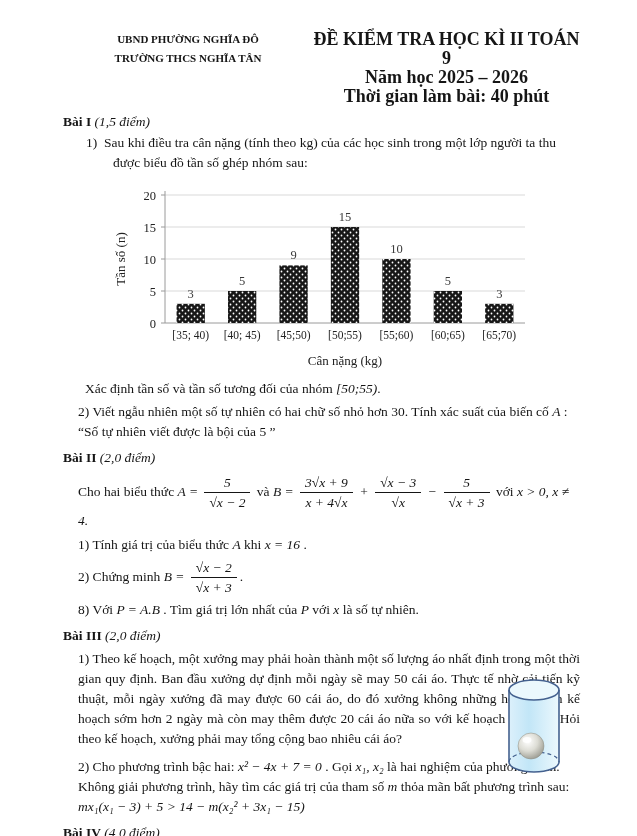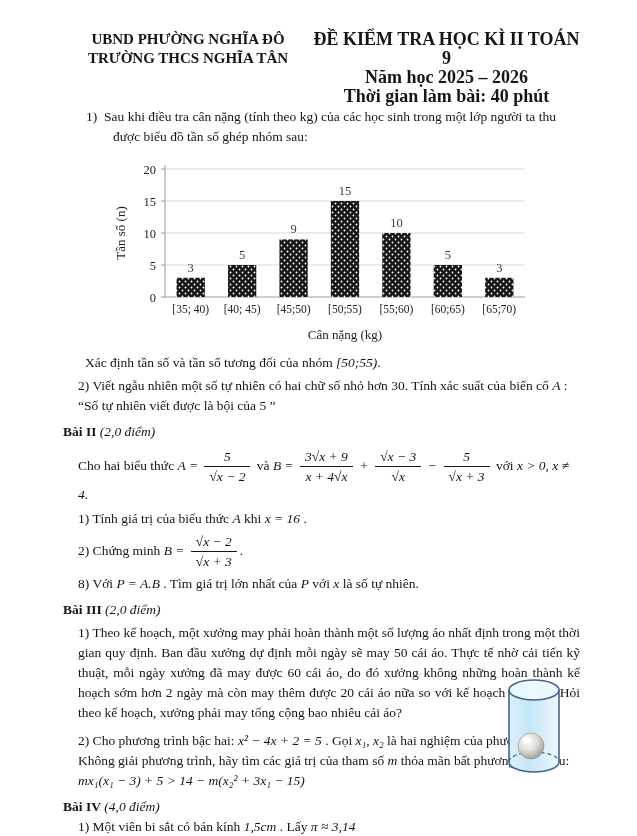--- a/index.html
+++ b/index.html
@@ -3,21 +3,21 @@
 <meta charset="utf-8">
 <style>
   html,body{margin:0;padding:0;background:#ffffff;}
   .page{
     width:637px;height:836px;background:#ffffff;position:relative;
     box-sizing:border-box;padding:30px 57px 0 63px;
     font-family:"Liberation Serif","DejaVu Serif",serif;
     color:#151515;font-size:13.5px;line-height:20px;overflow:hidden;
   }
   .hdr{display:flex;}
-  .h-left{width:250px;text-align:center;font-weight:bold;font-size:15px;line-height:19px;}
+  .h-left{width:250px;text-align:center;font-weight:bold;font-size:11px;line-height:19px;}
   .h-right{flex:1;text-align:center;font-weight:bold;font-size:18px;line-height:19px;}
   .sec-head{margin-top:6px;}
   .sec-label{font-weight:bold;}
   .sec-points{font-style:italic;}
   p{margin:0;}
   .q-hang{padding-left:50px;text-indent:-27px;margin-top:1px;}
   .indent1{padding-left:22px;}
   .indent2{padding-left:15px;}
   .just{text-align:justify;}
   .mi{font-style:italic;}
@@ -45,20 +45,21 @@
       <p>UBND PHƯỜNG NGHĨA ĐÔ</p>
       <p>TRƯỜNG THCS NGHĨA TÂN</p>
     </div>
     <div class="h-right">
       <p>ĐỀ KIỂM TRA HỌC KÌ II TOÁN 9</p>
       <p>Năm học 2025 – 2026</p>
       <p>Thời gian làm bài: 40 phút</p>
     </div>
   </div>
 
+  <p class="sec-head"><span class="sec-label">Bài I</span> <span class="sec-points">(1,5 điểm)</span></p>
   <p class="q-hang"><span>1)</span>&nbsp;&nbsp;<span>Sau khi điều tra cân nặng (tính theo kg) của các học sinh trong một lớp người ta thu được biểu đồ tần số ghép nhóm sau:</span></p>
 
   <div class="chart-wrap">
     <svg id="chart-svg" width="424" height="188">
         <defs>
           <pattern id="dotpat" width="6" height="6" patternUnits="userSpaceOnUse">
             <rect width="6" height="6" fill="#171717"></rect>
             <circle cx="1.5" cy="1.5" r="0.9" fill="#ffffff"></circle>
             <circle cx="4.5" cy="4.5" r="0.9" fill="#ffffff"></circle>
           </pattern>
@@ -129,21 +130,21 @@
   <p class="indent2" style="margin:4px 0;">
     <span>2) Chứng minh </span>
     <span class="mi">B =</span>
     <span class="frac"><span class="num">√x − 2</span><span class="den">√x + 3</span></span><span>.</span>
   </p>
 
   <p class="indent2"><span>8) Với </span><span class="mi">P = A.B</span><span> . Tìm giá trị lớn nhất của </span><span class="mi">P</span><span> với </span><span class="mi">x</span><span> là số tự nhiên.</span></p>
 
   <p class="sec-head"><span class="sec-label">Bài III</span> <span class="sec-points">(2,0 điểm)</span></p>
   <p class="indent2 just" style="margin-top:3px;">1) Theo kế hoạch, một xưởng may phải hoàn thành một số lượng áo nhất định trong một thời gian quy định. Ban đầu xưởng dự định mỗi ngày sẽ may 50 cái áo. Thực tế nhờ cải tiến kỹ thuật, mỗi ngày xưởng đã may được 60 cái áo, do đó xưởng không những hoàn thành kế hoạch sớm hơn 2 ngày mà còn may thêm được 20 cái áo nữa so với kế hoạch ban đầu. Hỏi theo kế hoạch, xưởng phải may tổng cộng bao nhiêu cái áo?</p>
-  <p class="indent2" style="margin-top:8px;"><span>2) Cho phương trình bậc hai: </span><span class="mi">x² − 4x + 2 = 5</span><span> . Gọi </span><span class="mi">x₁, x₂</span><span> là hai nghiệm của phương trình.</span></p>
+  <p class="indent2" style="margin-top:8px;"><span>2) Cho phương trình bậc hai: </span><span class="mi">x² − 4x + 7 = 0</span><span> . Gọi </span><span class="mi">x₁, x₂</span><span> là hai nghiệm của phương trình.</span></p>
   <p class="indent2"><span>Không giải phương trình, hãy tìm các giá trị của tham số </span><span class="mi">m</span><span> thỏa mãn bất phương trình sau:</span></p>
   <p class="indent2 mi">mx₁(x₁ − 3) + 5 &gt; 14 − m(x₂² + 3x₁ − 15)</p>
 
   <p class="sec-head"><span class="sec-label">Bài IV</span> <span class="sec-points">(4,0 điểm)</span></p>
   <div class="bai4-text">
     <p class="indent2"><span>1) Một viên bi sắt có bán kính </span><span class="mi">1,5cm</span><span> . Lấy </span><span class="mi">π ≈ 3,14</span></p>
 
   </div>
 
   <div class="cylinder">

